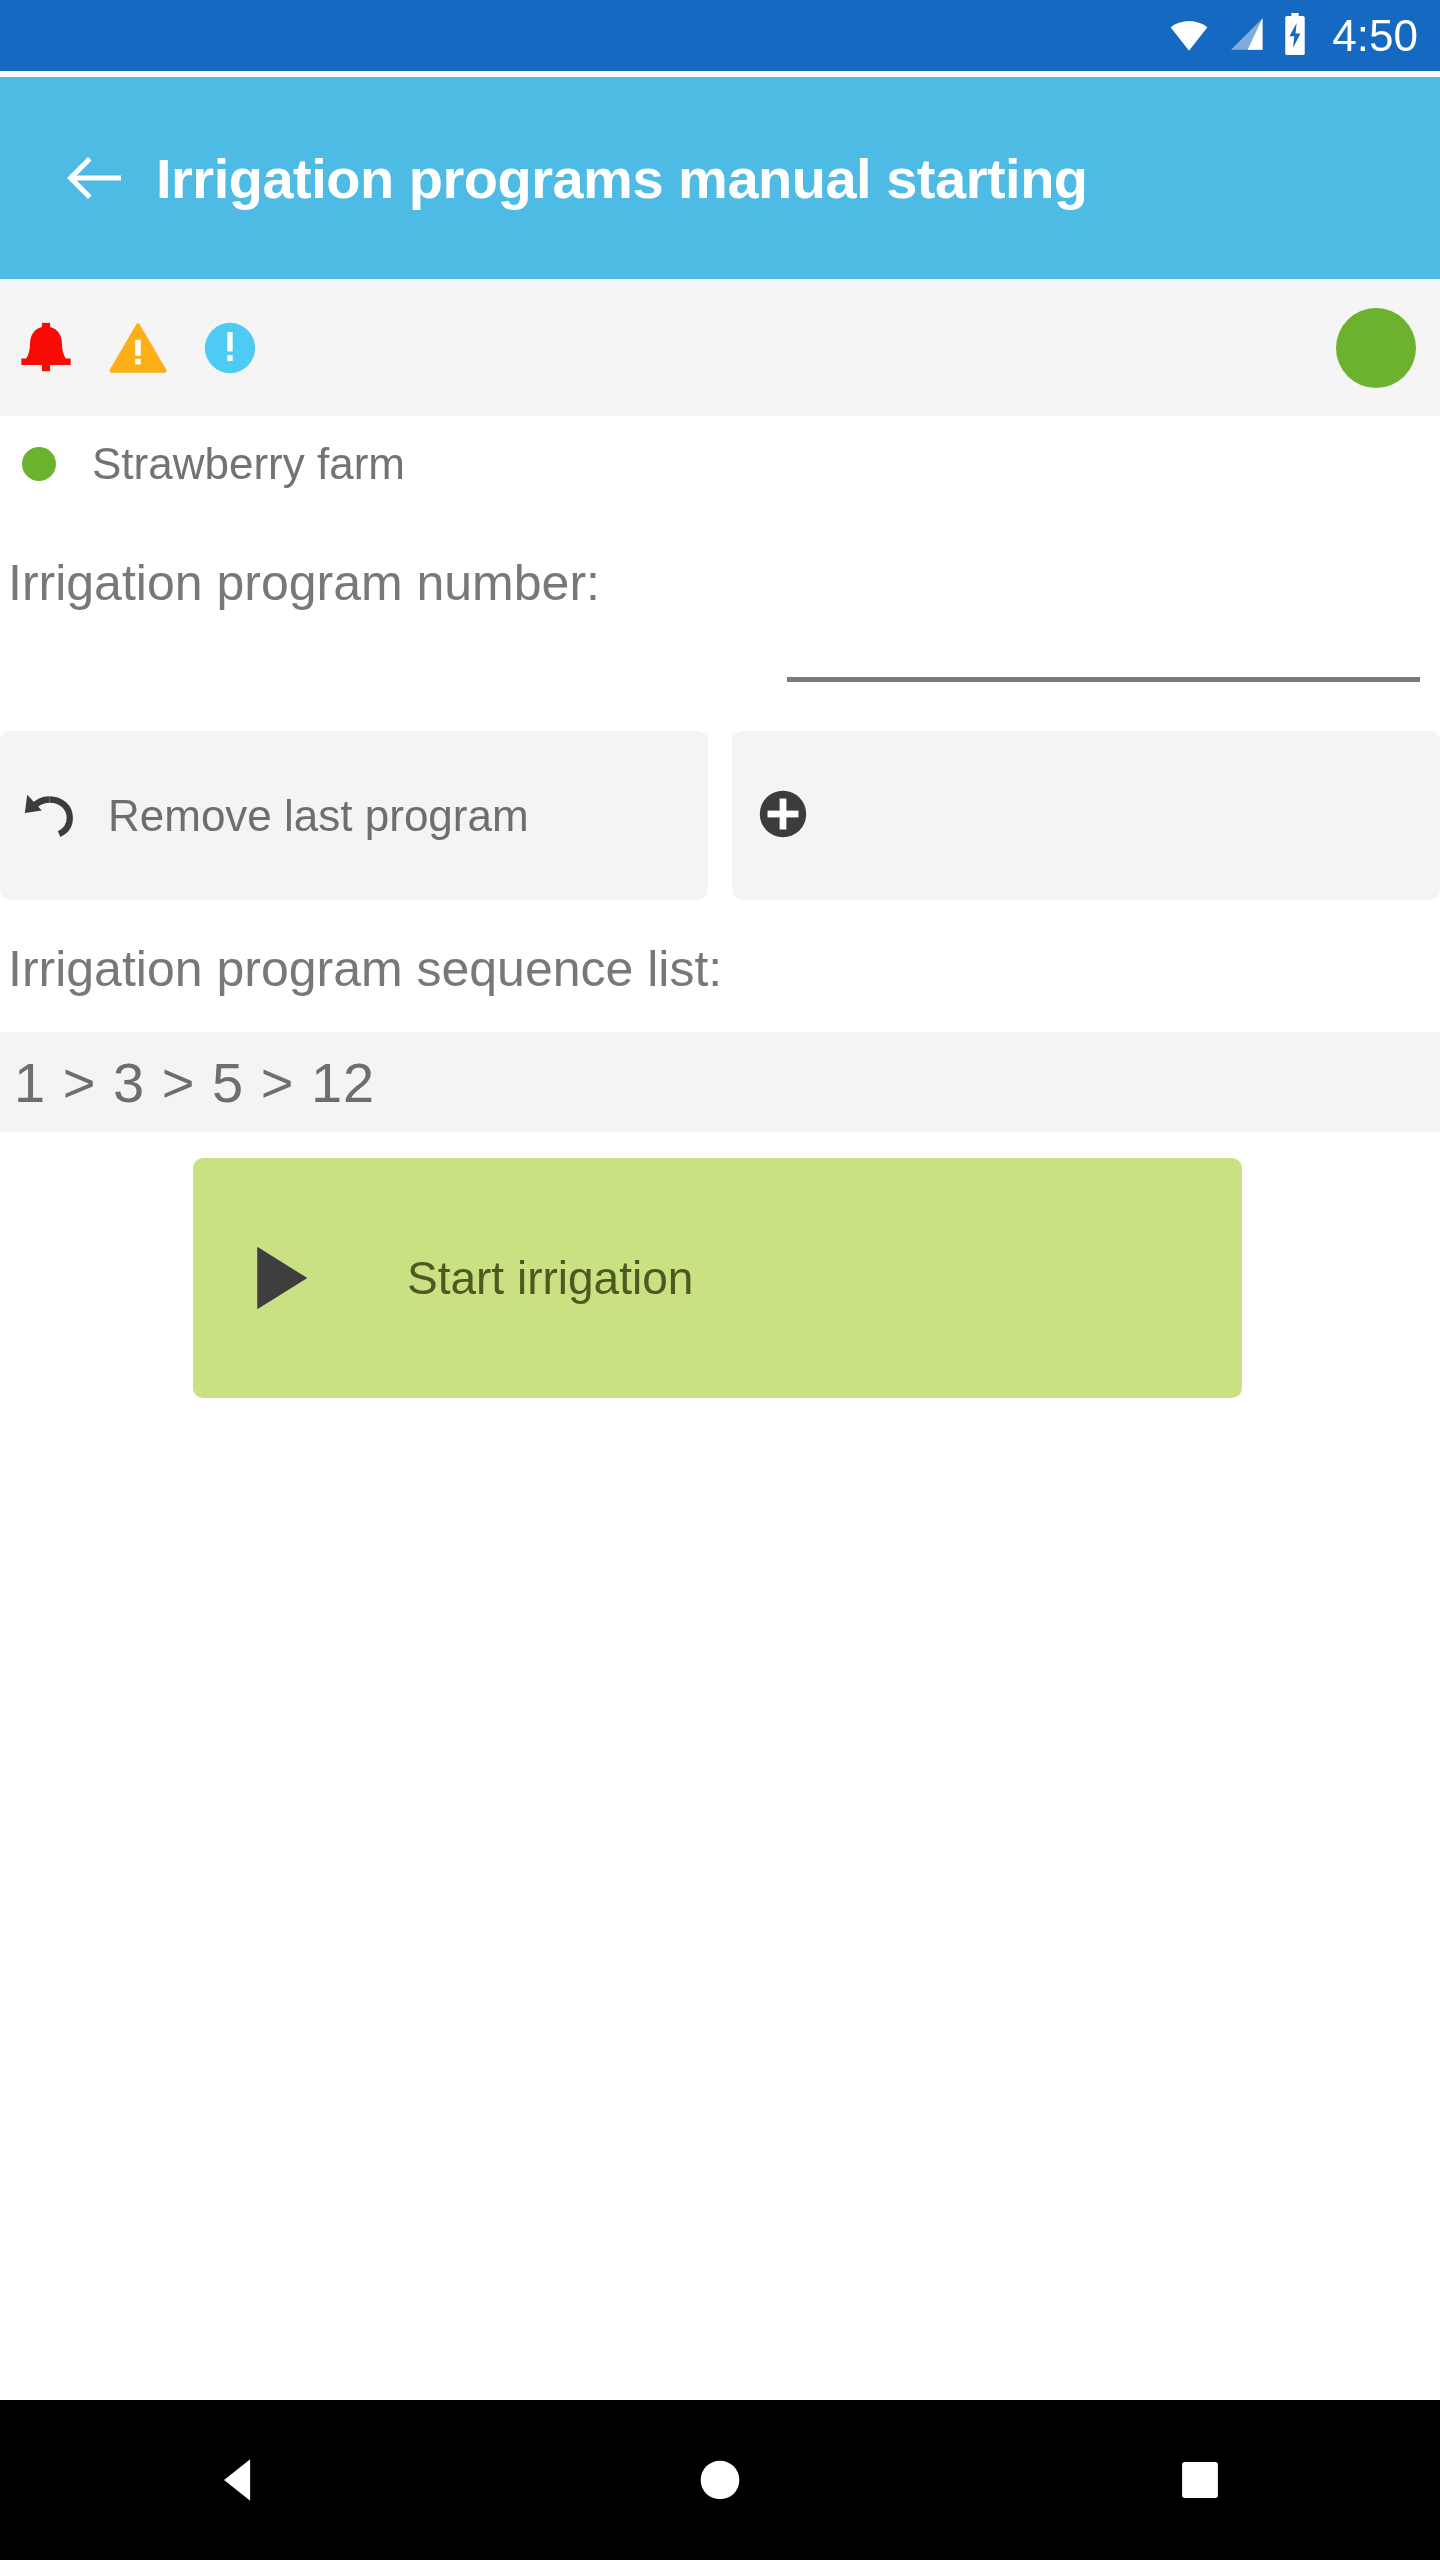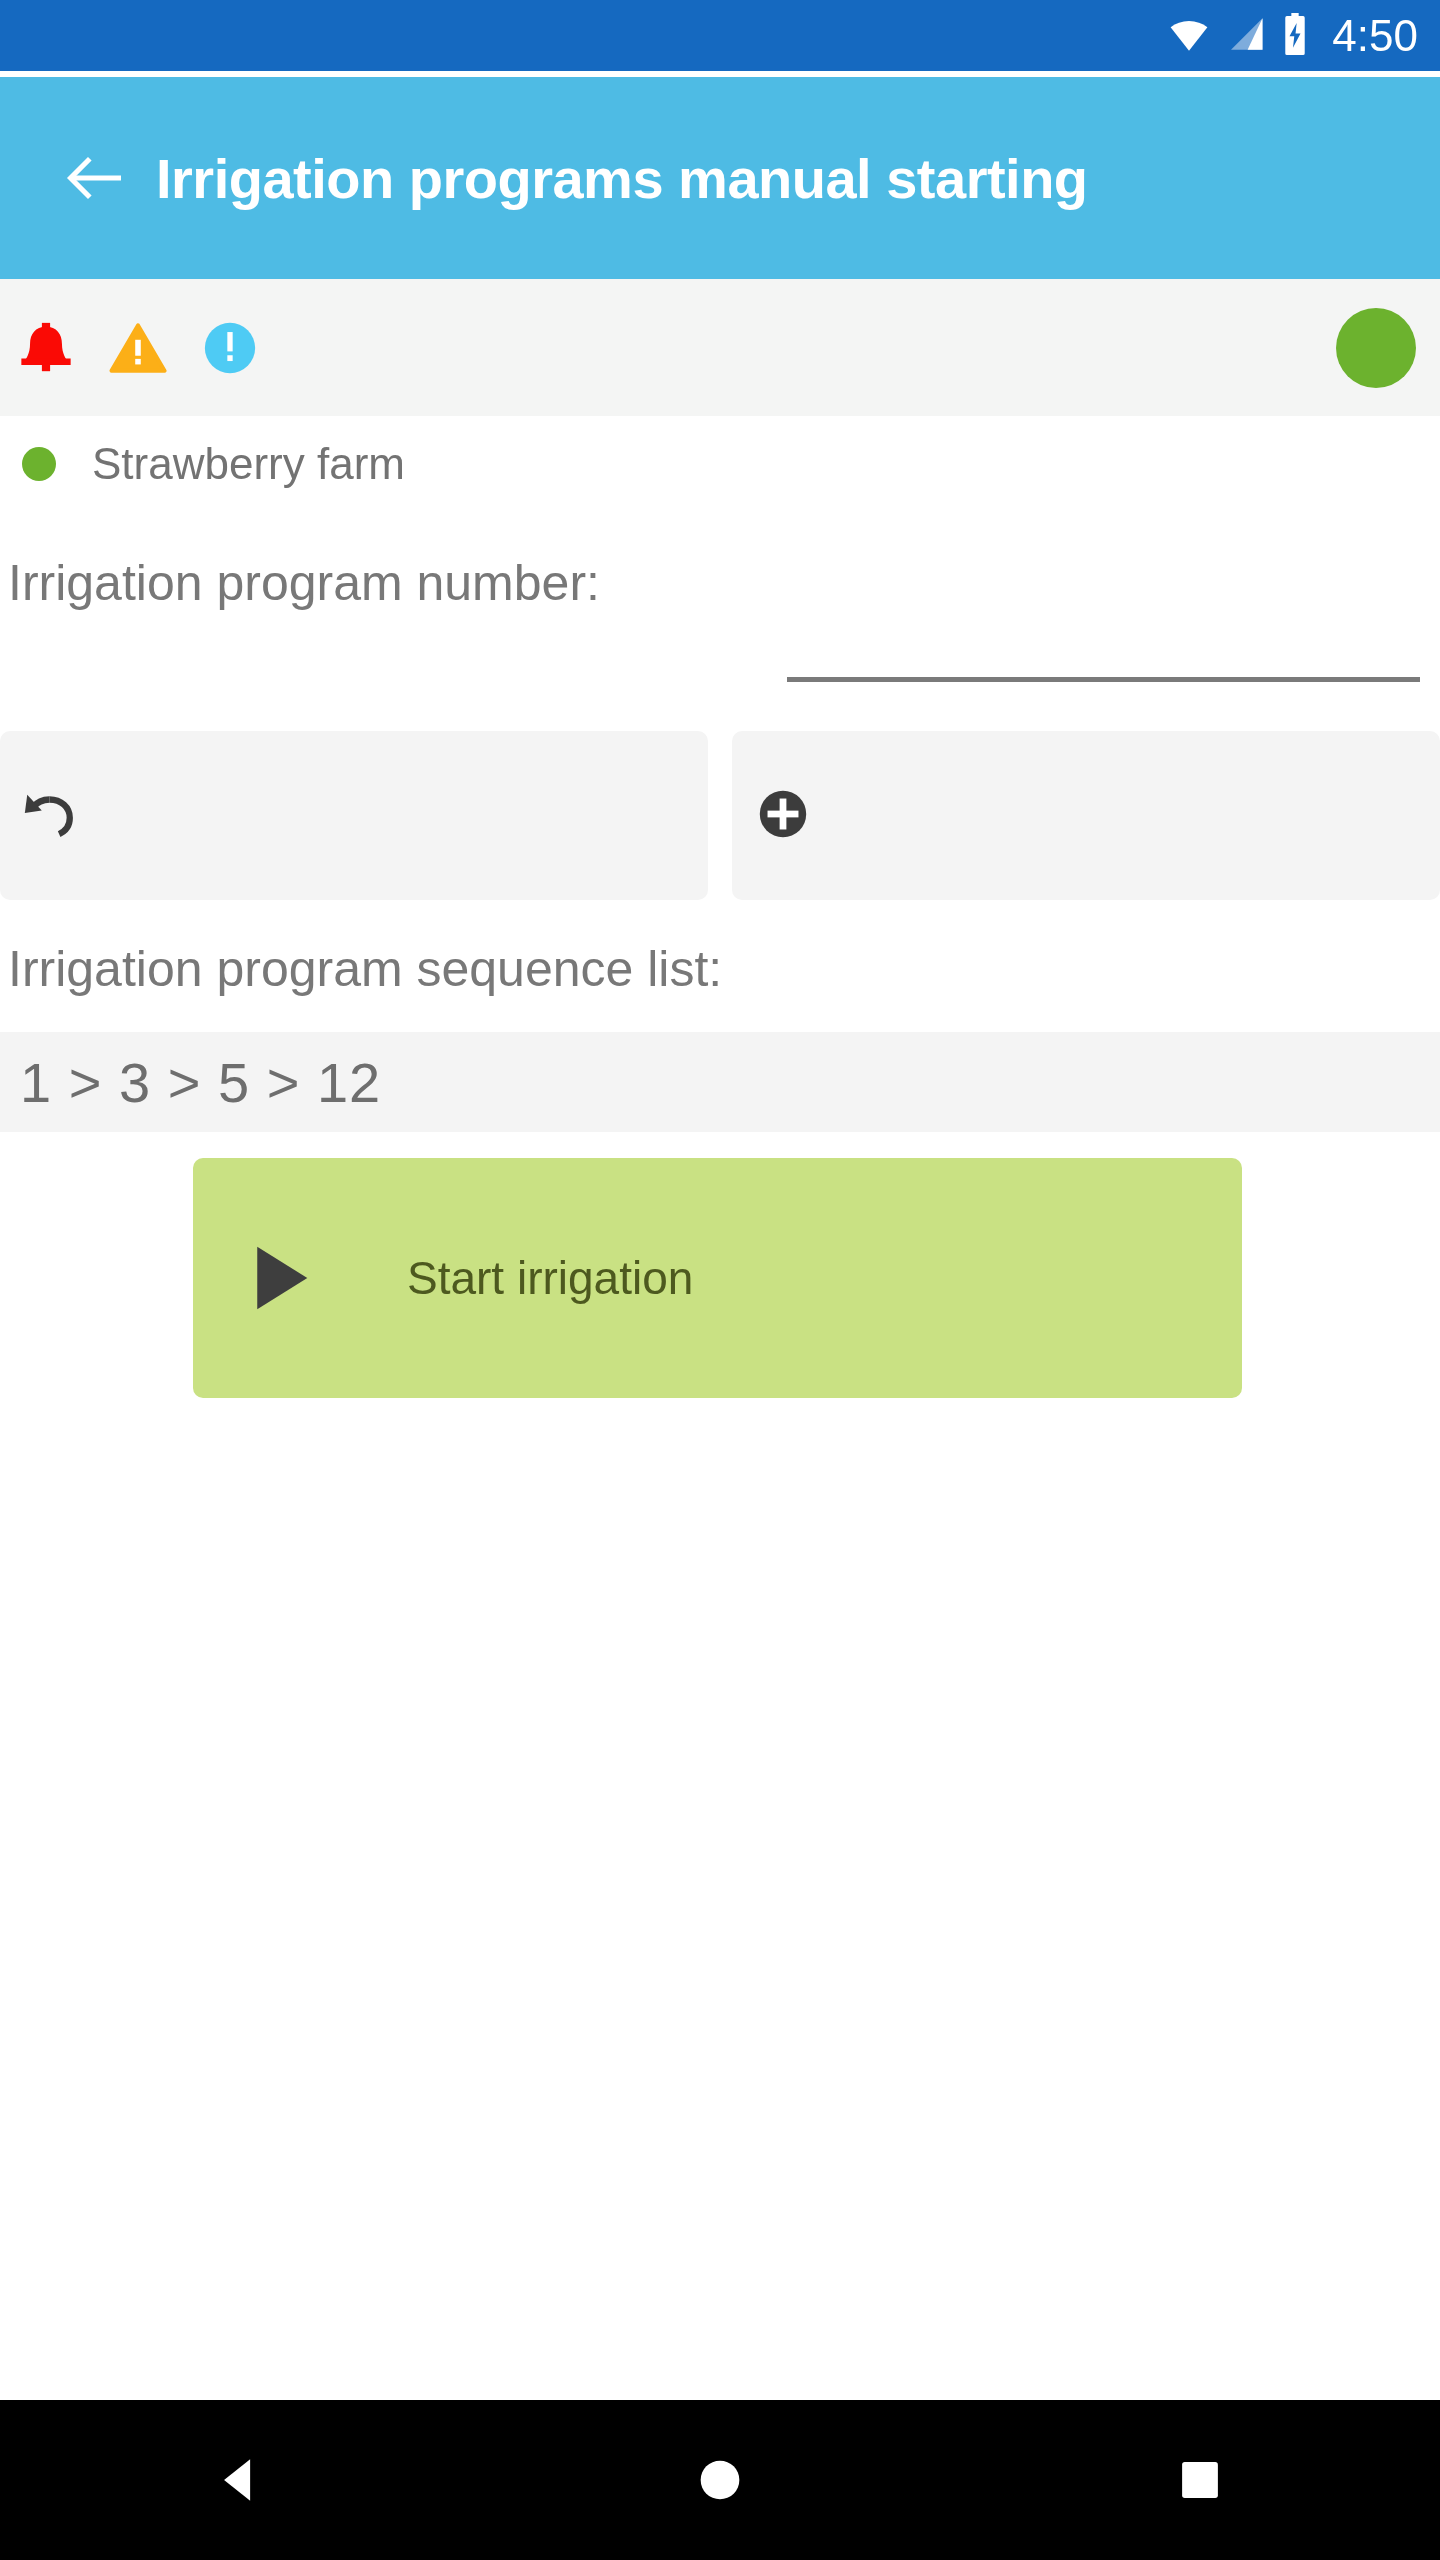--- a/index.html
+++ b/index.html
@@ -94,21 +94,21 @@
   #add-seq-btn{ width:708px; padding-left:22px; }
   .btn-label{ font-size:44px; color:#6e6e6e; margin-left:30px; white-space:nowrap; }
 
   
   #seq-label{
     position:absolute; left:8px; top:940px;
     font-size:50px; color:#787878; white-space:nowrap;text-align:right;
   }
   #seq-value-row{
     position:absolute; left:0; top:1032px; width:1440px; height:100px;
-    background:#f4f4f4; display:flex; align-items:center;padding-left:6px;
+    background:#f4f4f4; display:flex; align-items:center;
   }
   #seq-value{
     font-size:56px; color:#6e6e6e; margin-left:14px; letter-spacing:1px;
   }
 
   
   #start-btn{
     position:absolute; left:193px; top:1158px; width:1049px; height:240px;
     background:#c9e183; border:none; border-radius:10px;
     display:flex; align-items:center; cursor:pointer;
@@ -208,20 +208,21 @@
 
 <div id="btn-row">
   <button class="flat-btn" id="remove-last-btn">
     <span>
       <svg width="58" height="58" viewBox="0 0 24 24">
         <path d="M12.2 6.0 C17.0 6.0 20.6 9.2 20.6 13.6 C20.6 16.7 18.9 19.1 16.2 20.3" stroke="#3c3c3c" stroke-width="2.6" fill="none" stroke-linecap="butt"></path>
         <path d="M12.2 6.0 C9.4 6.0 7.0 7.2 5.4 9.2" stroke="#3c3c3c" stroke-width="2.6" fill="none"></path>
         <path d="M3.0 4.0 L9.0 10.6 L2.0 11.6 Z" fill="#3c3c3c"></path>
       </svg>
     </span>
+    <span class="btn-label">Remove last program</span>
   </button>
   <button class="flat-btn" id="add-seq-btn">
     <span>
       <svg width="58" height="58" viewBox="0 0 24 24">
         <circle cx="12" cy="12" r="9.6" fill="#3c3c3c"></circle>
         <rect x="10.6" y="5.6" width="2.8" height="12.8" fill="#ffffff"></rect>
         <rect x="5.6" y="10.6" width="12.8" height="2.8" fill="#ffffff"></rect>
       </svg>
     </span>
   </button>

